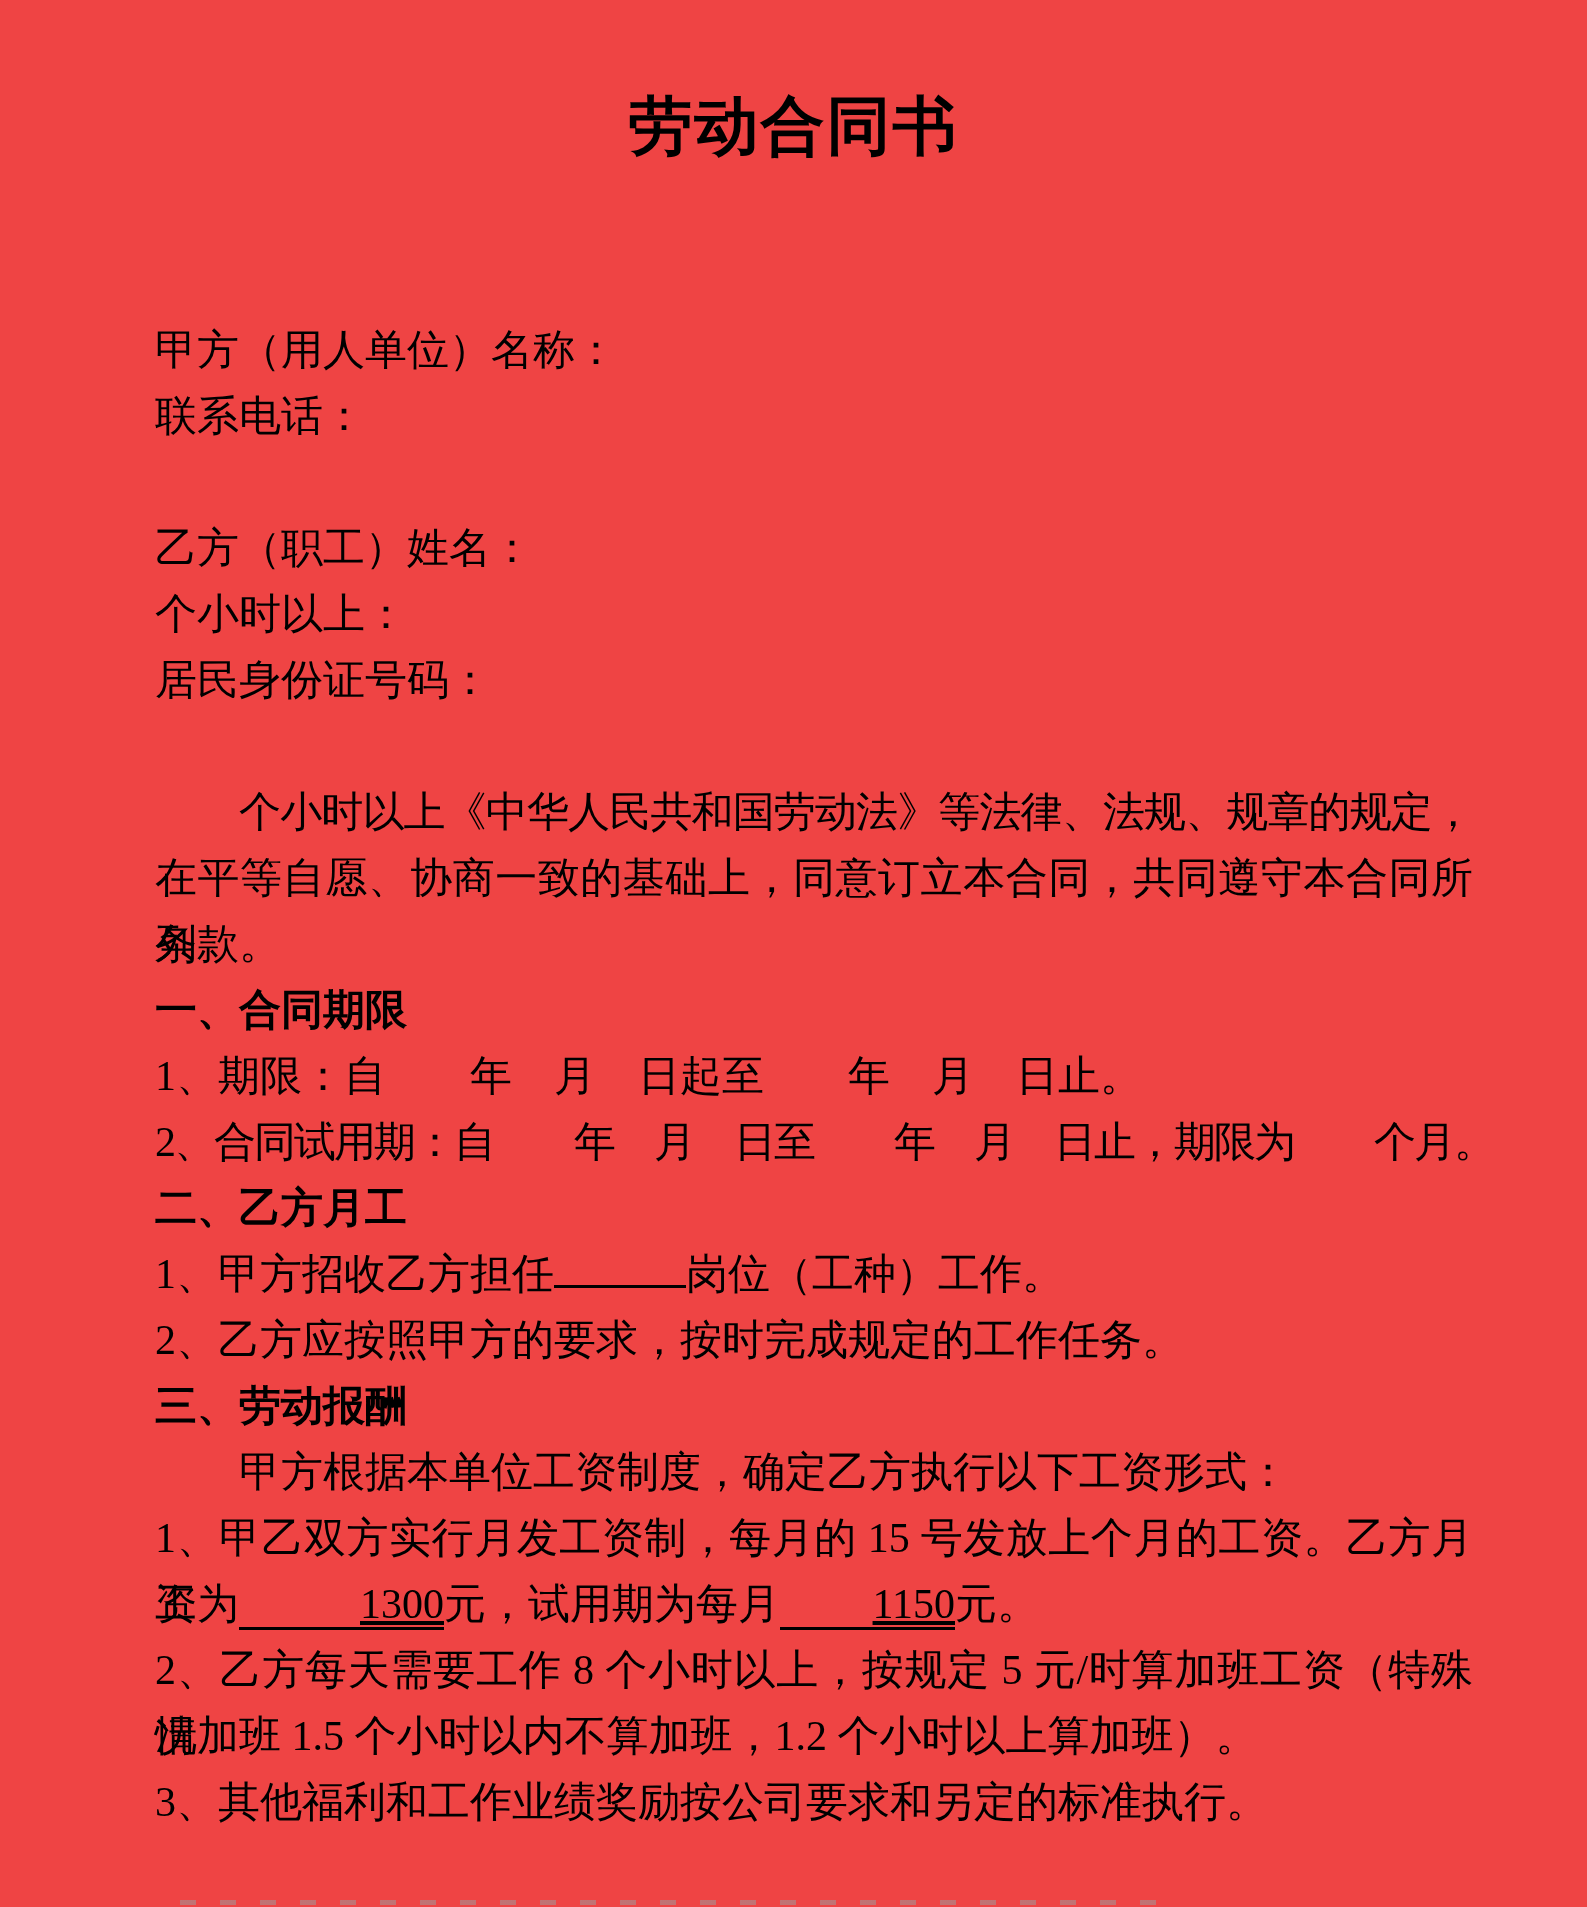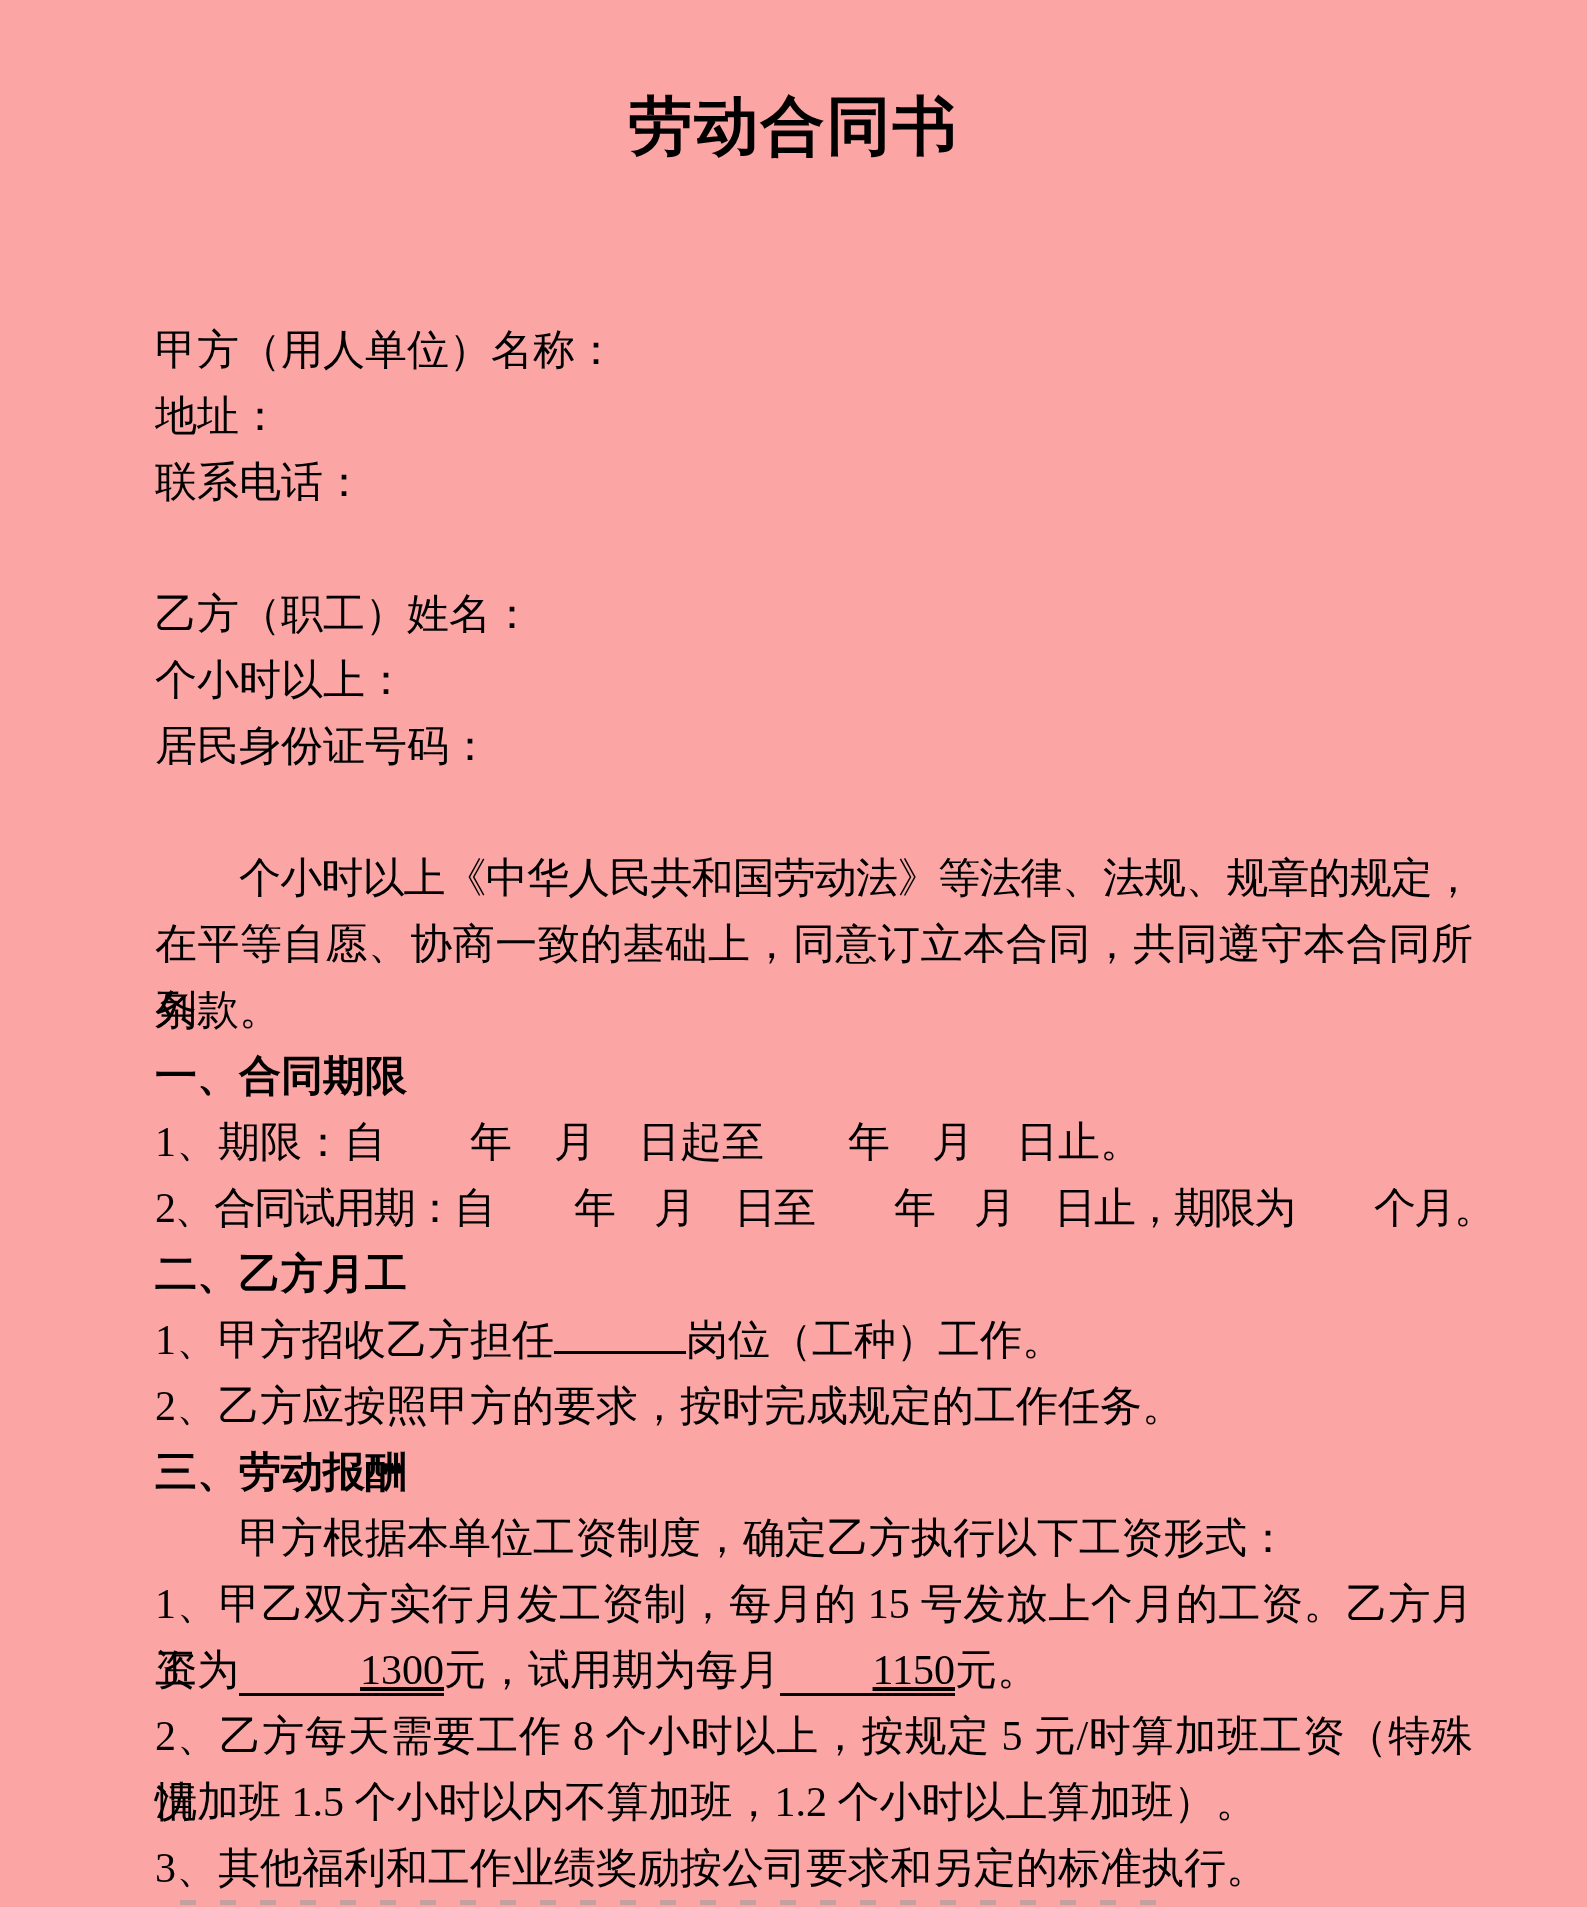--- a/index.html
+++ b/index.html
@@ -1,19 +1,19 @@
 <!DOCTYPE html>
 <html><head>
 <meta charset="utf-8">
 <style>
   html,body{margin:0;padding:0;background:#e8e8e8;}
   .doc{
     position:relative;
     width:1587px;height:1907px;
-    background:#fca5a5;
+    background:#ef4444;
     overflow:hidden;
     font-family:"Liberation Serif","DejaVu Serif",serif;
     color:#000;
   }
   .title{
     position:absolute;top:90px;left:0;width:1587px;
     text-align:center;
     font-size:64px;font-weight:bold;line-height:74px;
     letter-spacing:2px;
   }
@@ -58,21 +58,20 @@
 </head>
 <body>
 
 <div class="doc">
 
   <div class="title">劳动合同书</div>
 
   <div class="content">
 
     <div class="line">甲方（用人单位）名称：</div>
-    <div class="line">地址：</div>
     <div class="line">联系电话：</div>
 
     <div class="line"></div>
 
     <div class="line">乙方（职工）姓名：</div>
     <div class="line">个小时以上：</div>
     <div class="line">居民身份证号码：</div>
 
     <div class="line"></div>
 

